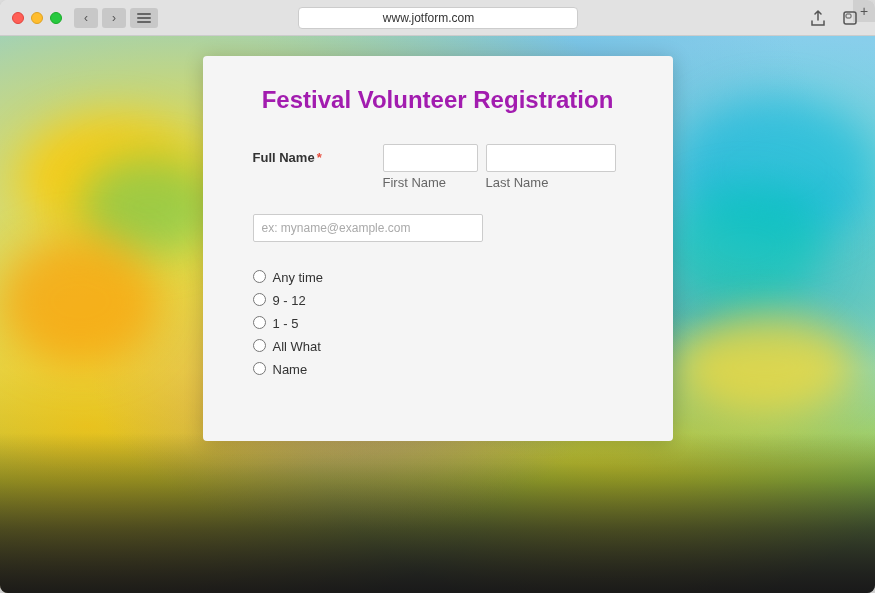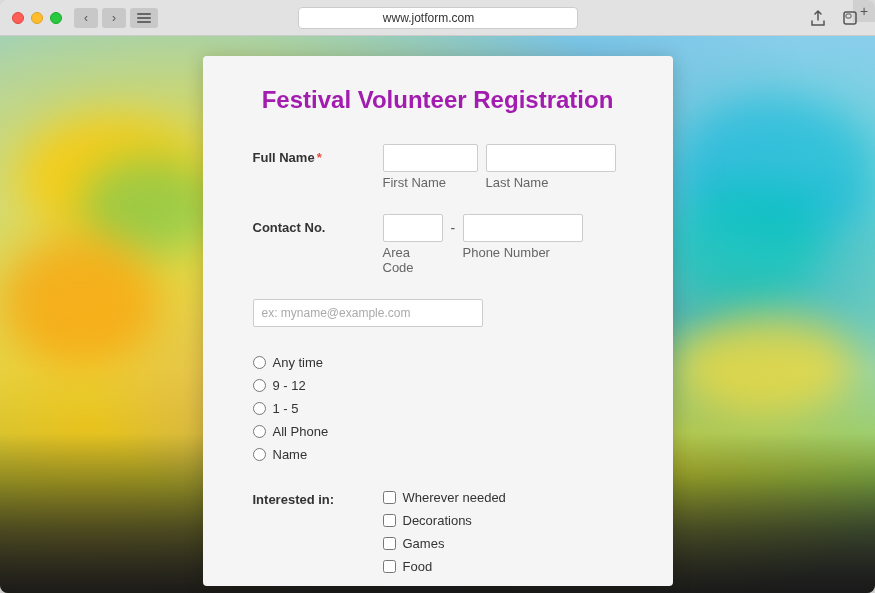--- a/index.html
+++ b/index.html
@@ -264,21 +264,21 @@
 
     .radio-group {
       display: flex;
       flex-direction: column;
       gap: 8px;
       padding-top: 4px;
     }
 
     .radio-item {
       display: flex;
-      align-items: center;
+      align-items: flex-start;
       gap: 7px;
     }
 
     .radio-input {
       width: 13px;
       height: 13px;
       accent-color: #555;
       cursor: pointer;
     }
 
@@ -404,34 +404,20 @@
             <input type="text" class="text-input first-name" style="">
             <input type="text" class="text-input last-name" style="">
           </div>
           <div class="sub-labels">
             <span class="sub-label first">First Name</span>
             <span class="sub-label last">Last Name</span>
           </div>
         </div>
       </div>
 
-      <div class="form-row">
-        <div class="form-label">Contact No.</div>
-        <div class="form-field-group">
-          <div class="input-row">
-            <input type="text" class="text-input area-code" style="">
-            <span class="phone-dash">-</span>
-            <input type="text" class="text-input phone-number" style="">
-          </div>
-          <div class="sub-labels">
-            <span class="sub-label area">Area Code</span>
-            <span class="sub-label phone" style="margin-left:12px;">Phone Number</span>
-          </div>
-        </div>
-      </div>
 
       <div class="form-row">
         <div class="form-field-group">
           <input type="text" class="text-input email" placeholder="ex: myname@example.com" style="">
         </div>
       </div>
 
       <div class="form-row">
         <div class="radio-group">
           <label class="radio-item">
@@ -441,46 +427,25 @@
           <label class="radio-item">
             <input type="radio" class="radio-input" name="work_time" style="">
             <span class="radio-label">9 - 12</span>
           </label>
           <label class="radio-item">
             <input type="radio" class="radio-input" name="work_time" style="">
             <span class="radio-label">1 - 5</span>
           </label>
           <label class="radio-item">
             <input type="radio" class="radio-input" name="work_time" style="">
-            <span class="radio-label">All Phone</span>
+            <span class="radio-label">All What</span>
           </label>
           <label class="radio-item">
             <input type="radio" class="radio-input" name="work_time" style="">
             <span class="radio-label">Name</span>
           </label>
         </div>
       </div>
 
-      <div class="form-row">
-        <div class="form-label">Interested in:</div>
-        <div class="checkbox-group">
-          <label class="checkbox-item">
-            <input type="checkbox" class="checkbox-input" style="">
-            <span class="checkbox-label">Wherever needed</span>
-          </label>
-          <label class="checkbox-item">
-            <input type="checkbox" class="checkbox-input" style="">
-            <span class="checkbox-label">Decorations</span>
-          </label>
-          <label class="checkbox-item">
-            <input type="checkbox" class="checkbox-input" style="">
-            <span class="checkbox-label">Games</span>
-          </label>
-          <label class="checkbox-item">
-            <input type="checkbox" class="checkbox-input" style="">
-            <span class="checkbox-label">Food</span>
-          </label>
-        </div>
-      </div>
 
     </div>
   </div>
 </div>
 
 </body></html>

